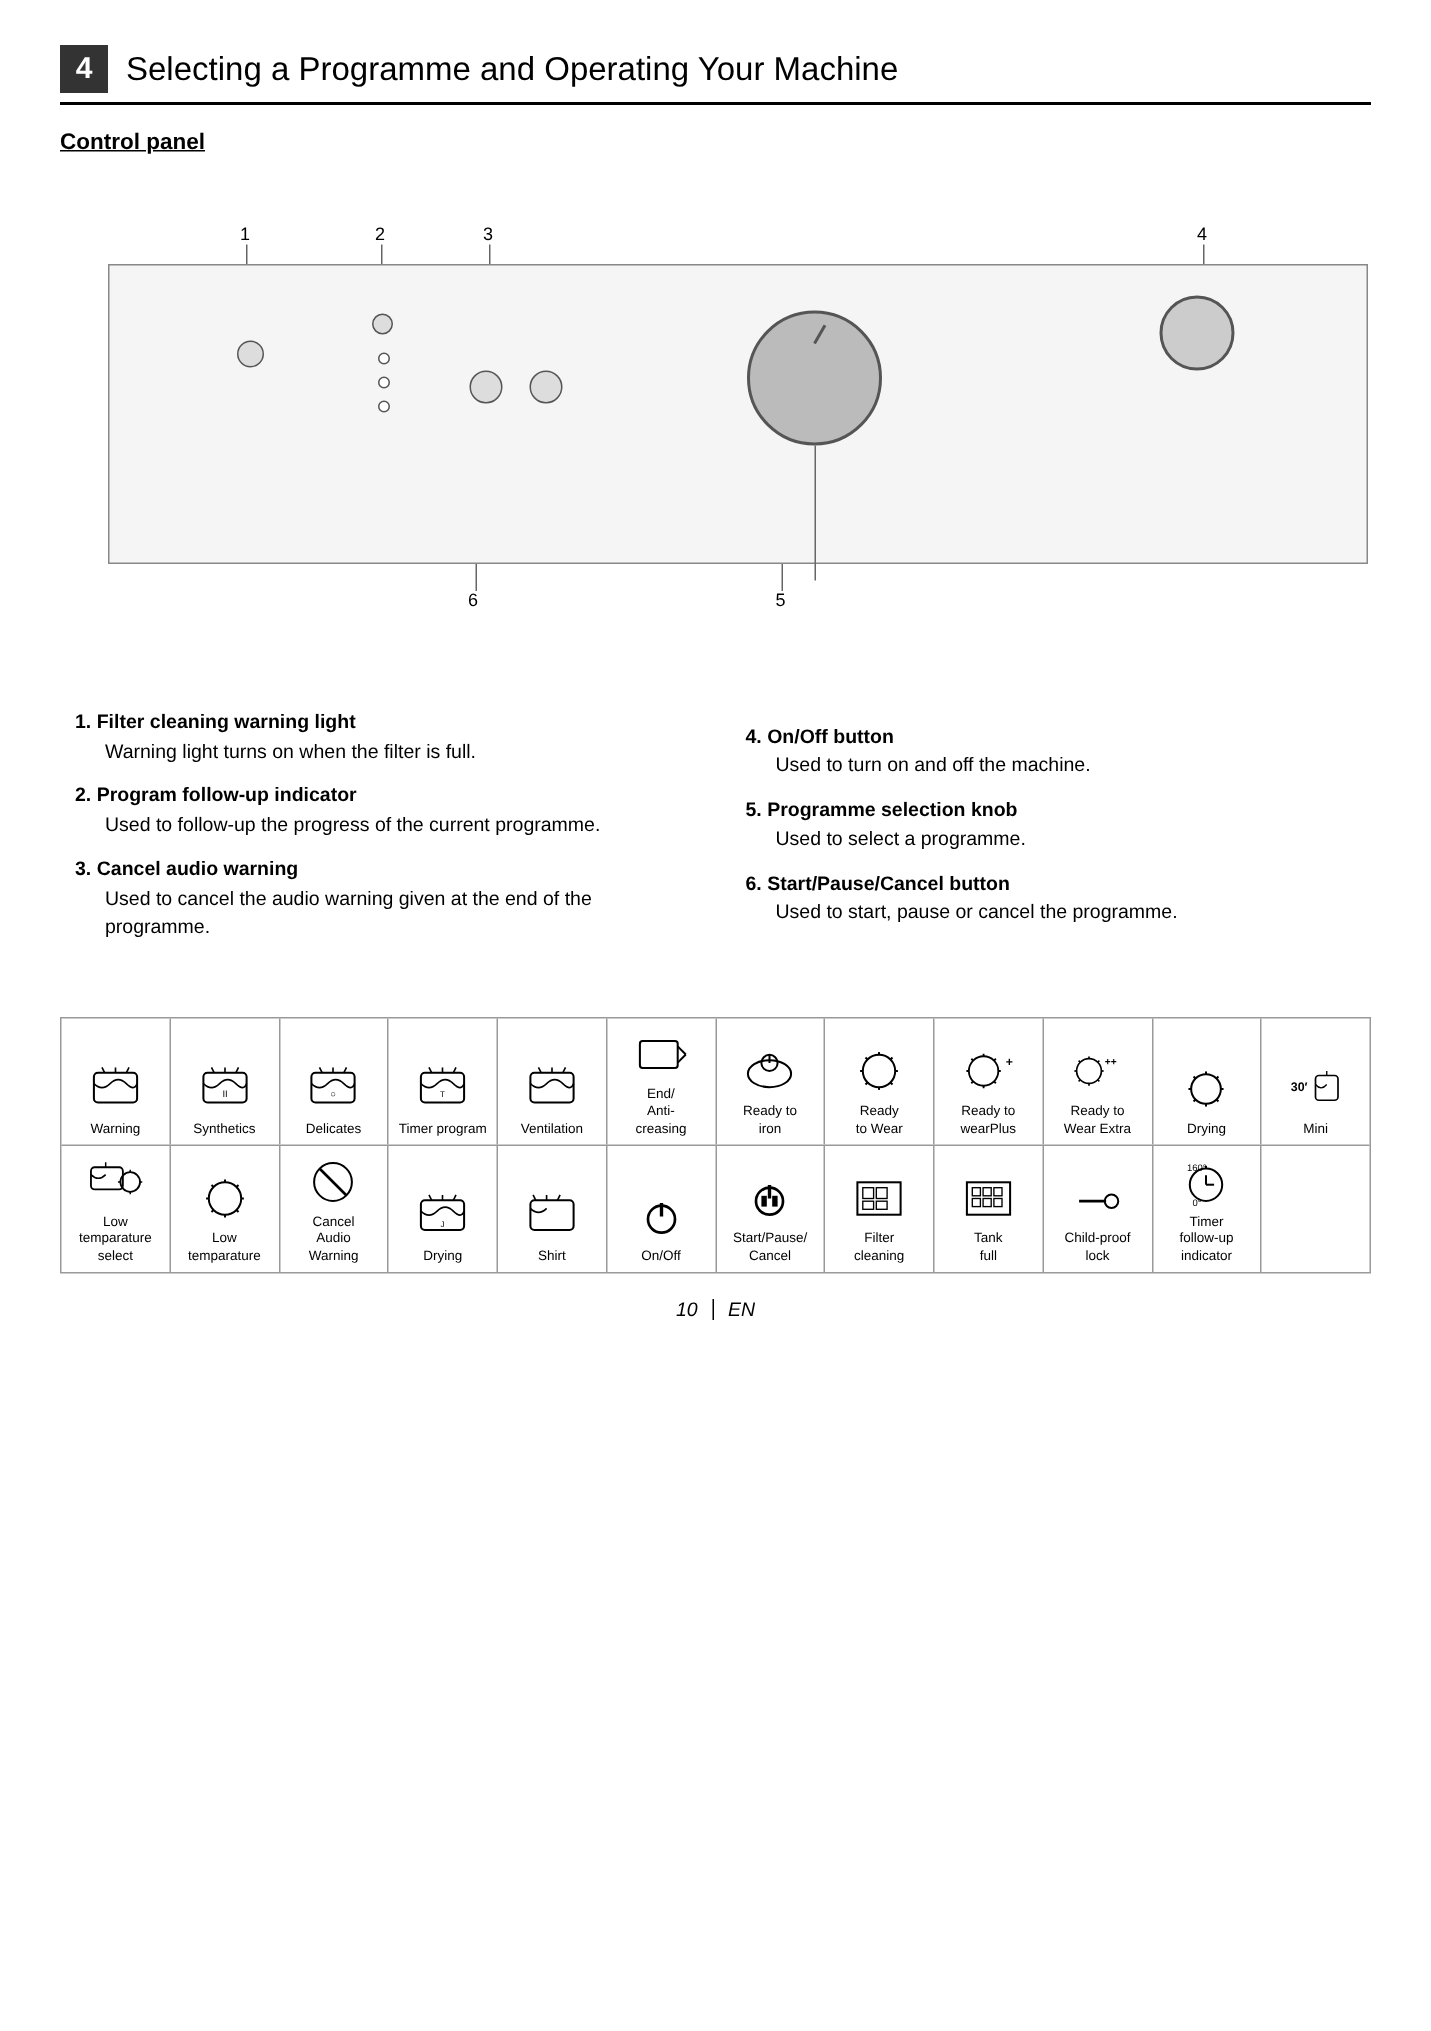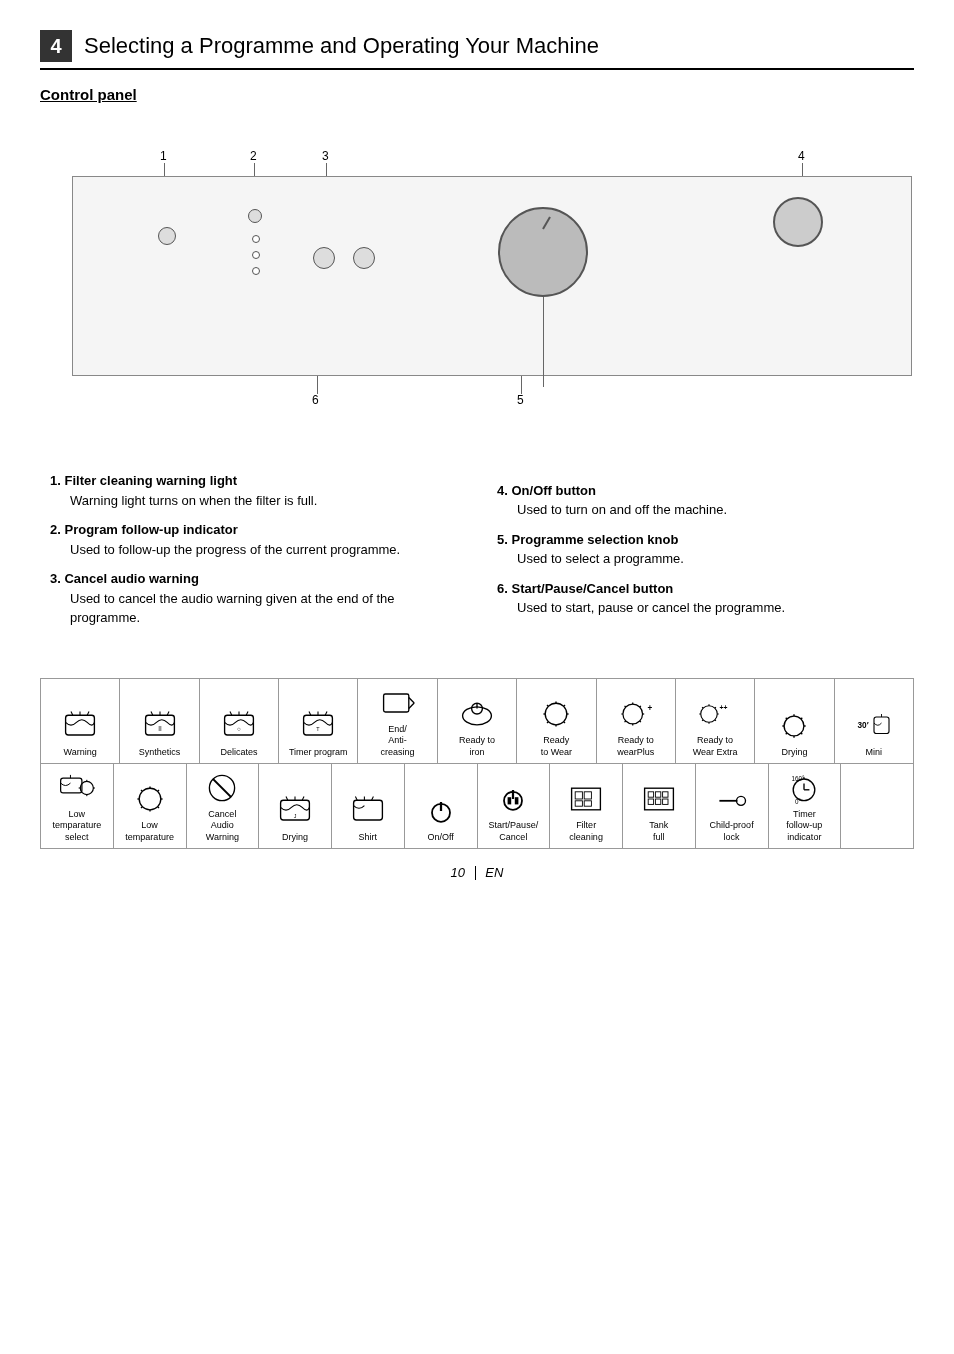--- a/index.html
+++ b/index.html
@@ -302,20 +302,30 @@
           <rect x="4" y="8" width="32" height="22" rx="3" fill="none" stroke="#000" stroke-width="1.5"></rect>
           <path d="M4 16 Q10 22 16 16 Q22 10 28 16 Q34 22 36 16" fill="none" stroke="#000" stroke-width="1.2"></path>
           <line x1="20" y1="8" x2="20" y2="4" stroke="#000" stroke-width="1.2"></line>
           <line x1="12" y1="8" x2="10" y2="4" stroke="#000" stroke-width="1.2"></line>
           <line x1="28" y1="8" x2="30" y2="4" stroke="#000" stroke-width="1.2"></line>
           <text x="20" y="26" text-anchor="middle" font-size="6" fill="#000">T</text>
         </svg>
         <span>Timer program</span>
       </div>
 
+      <div class="icon-cell">
+        <svg class="icon-svg" viewBox="0 0 40 40">
+          <rect x="4" y="8" width="32" height="22" rx="3" fill="none" stroke="#000" stroke-width="1.5"></rect>
+          <path d="M4 16 Q10 22 16 16 Q22 10 28 16 Q34 22 36 16" fill="none" stroke="#000" stroke-width="1.2"></path>
+          <line x1="20" y1="8" x2="20" y2="4" stroke="#000" stroke-width="1.2"></line>
+          <line x1="12" y1="8" x2="10" y2="4" stroke="#000" stroke-width="1.2"></line>
+          <line x1="28" y1="8" x2="30" y2="4" stroke="#000" stroke-width="1.2"></line>
+        </svg>
+        <span>Ventilation</span>
+      </div>
 
       <div class="icon-cell">
         <svg class="icon-svg" viewBox="0 0 40 40">
           <rect x="4" y="10" width="28" height="20" rx="2" fill="none" stroke="#000" stroke-width="1.5"></rect>
           <line x1="32" y1="14" x2="38" y2="20" stroke="#000" stroke-width="1.5"></line>
           <line x1="32" y1="26" x2="38" y2="20" stroke="#000" stroke-width="1.5"></line>
           <line x1="36" y1="20" x2="36" y2="20" stroke="#000" stroke-width="1.5"></line>
         </svg>
         <span>End/<br>Anti-<br>creasing</span>
       </div>

